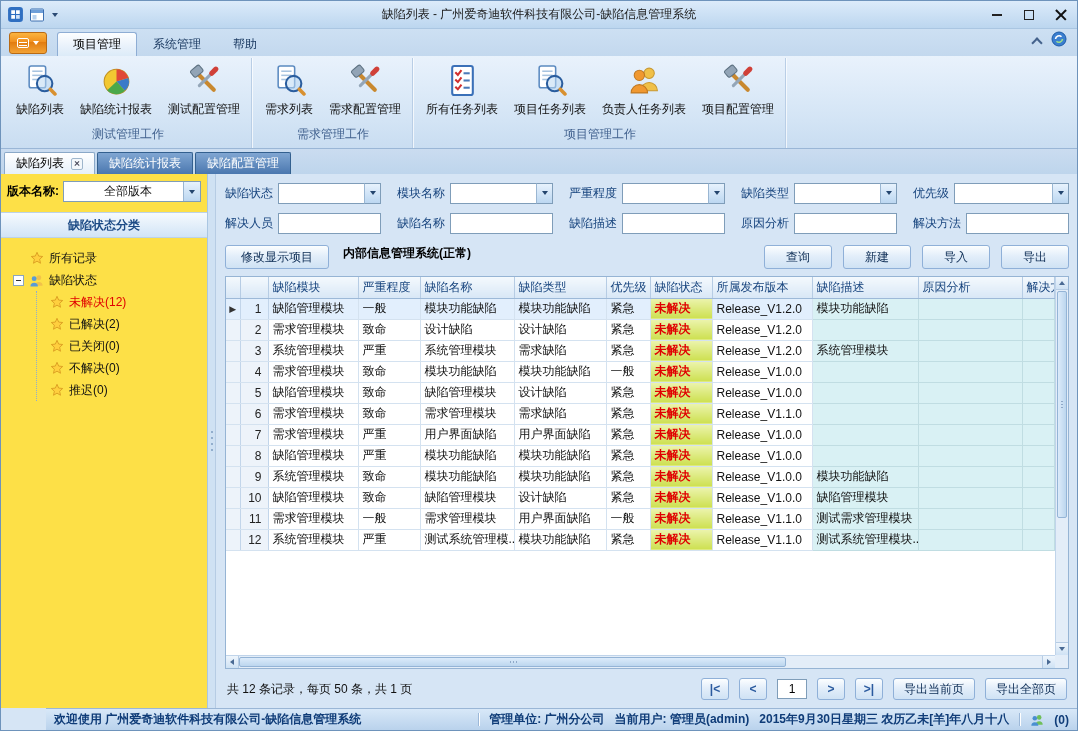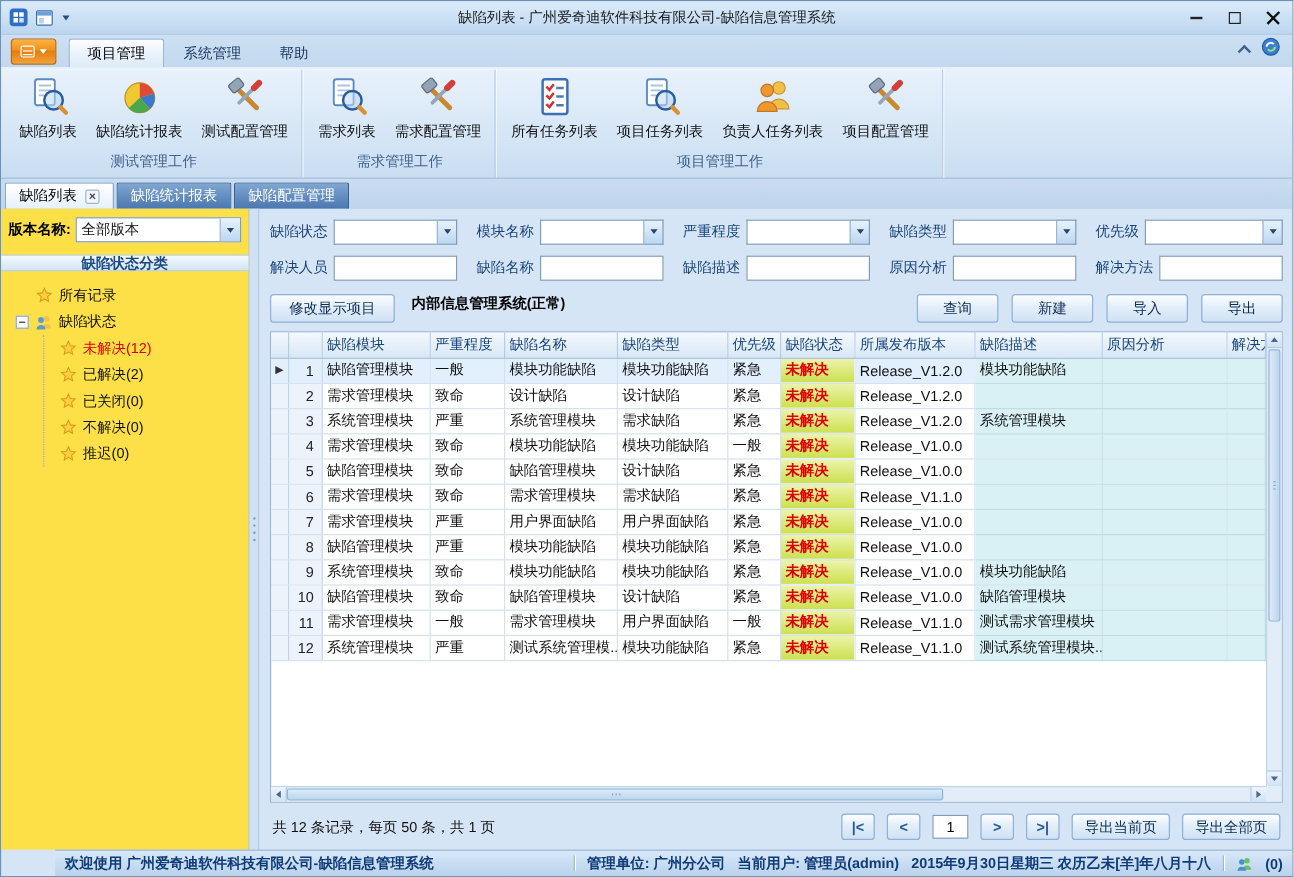--- a/index.html
+++ b/index.html
@@ -50,24 +50,24 @@
   .dtab-close::before { transform:rotate(45deg); }
   .dtab-close::after { transform:rotate(-45deg); }
 
   
   .content { flex:1; display:flex; min-height:0; }
 
   .sidebar { width:207px; flex:0 0 207px; background:#fde047; border-right:1px solid #aac6e2; display:flex; flex-direction:column; padding-top:7px; }
   .version-row { display:flex; align-items:center; padding:0 6px; }
   .version-label { font-weight:bold; color:#000; margin-right:4px; white-space:nowrap; }
   .combo { flex:1; height:21px; background:#fff; border:1px solid #7f9db9; display:flex; align-items:center; }
-  .combo-text { flex:1; padding:0 4px; overflow:hidden; white-space:nowrap; }
+  .combo-text { flex:1; padding:0 4px; overflow:hidden; white-space:nowrap;margin-left:36px; }
   .combo-dd,.fdd { width:17px; height:100%; border-left:1px solid #9ab6d2; background:linear-gradient(#e7f2fd,#bcd7f1); display:flex; align-items:center; justify-content:center; }
   .dd-arrow { width:0;height:0;border-left:3.5px solid transparent;border-right:3.5px solid transparent;border-top:4px solid #23456e; }
-  .tree-header { margin-top:10px; height:14px; background:linear-gradient(#f6fafe,#d2e4f6); border-top:1px solid #bcd2e8; border-bottom:1px solid #bcd2e8; display:flex; align-items:center; justify-content:center; font-weight:bold; color:#1c4a85; }
+  .tree-header { margin-top:10px; height:26px; background:linear-gradient(#f6fafe,#d2e4f6); border-top:1px solid #bcd2e8; border-bottom:1px solid #bcd2e8; display:flex; align-items:center; justify-content:center; font-weight:bold; color:#1c4a85; }
   .tree { flex:1; padding:9px 4px 4px 12px; overflow:hidden; }
   .tree-item { height:22px; display:flex; align-items:center; gap:5px; white-space:nowrap; }
   .tree-item .ticon { display:flex; }
   .tree-item.root1 { padding-left:17px; }
   .expander { width:11px; height:11px; border:1px solid #8aa5c0; background:#fff; position:relative; flex:0 0 11px; }
   .expander::after { content:""; position:absolute; left:2px; right:2px; top:4px; height:1px; background:#333; }
   .tree-children { list-style:none; margin-left:23px; padding-left:13px; border-left:1px dotted #93aecd; }
   .tree-item.red .tlabel { color:#e00000; }
 
   .splitter { width:8px; flex:0 0 8px; background:#cfe1f3; border-right:1px solid #b6cce4; display:flex; flex-direction:column; align-items:center; justify-content:center; gap:4px; }

